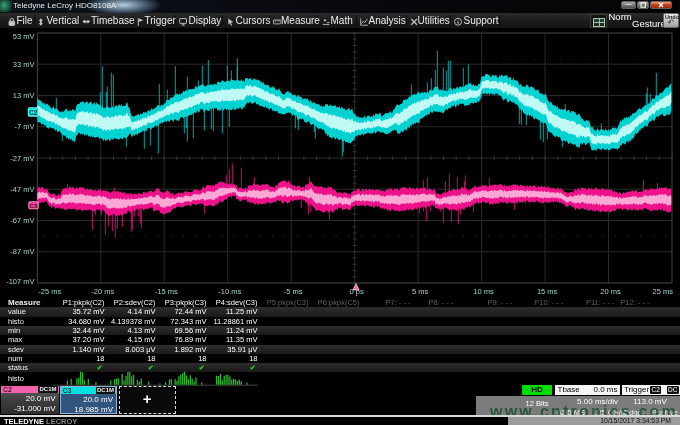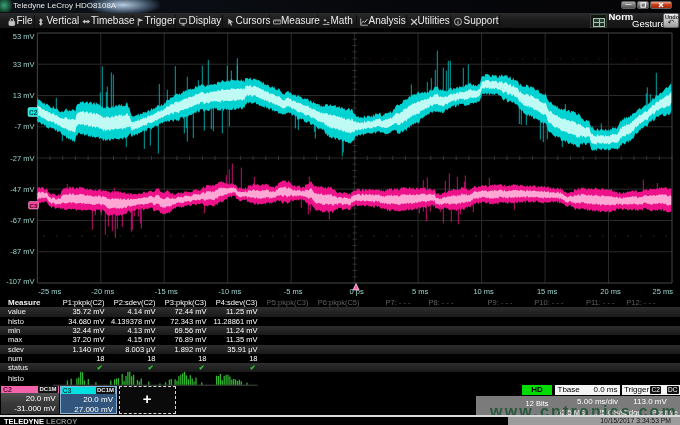--- a/index.html
+++ b/index.html
@@ -117,21 +117,21 @@
 <svg class="micon" style="left:453.5px" width="8.5" height="10" viewBox="0 0 10 10" fill="#c4c4c4" stroke="#c4c4c4">
       <circle cx="4.7" cy="4.7" r="4.1" fill="none" stroke-width="1.1"></circle>
       <path d="M4.7 2.3 V2.9 M4.7 4.2 V7.2" fill="none" stroke-width="1.3"></path>
     </svg>
 <div class="mt" style="left:463.5px">Support</div>
 <div class="abs" style="left:590px;top:1px;width:17px;height:14px;background:#101810;border:1px solid #384038">
 <div class="abs" style="left:2px;top:2.5px;width:12px;height:9px;border:1px solid #a8c0b0;background:linear-gradient(#2c4638,#17291f)"></div>
 <div class="abs" style="left:7.5px;top:2.5px;width:1px;height:9px;background:#a8c0b0"></div>
 <div class="abs" style="left:2px;top:6.5px;width:12px;height:1px;background:#a8c0b0"></div>
     </div>
-<div class="abs" style="left:608.5px;top:-2px;font-size:9.5px;color:#fff;font-weight:bold;">Norm</div>
+<div class="abs" style="left:608.5px;top:-2px;font-size:9.5px;color:#fff;">Norm</div>
 <div class="abs" style="left:632px;top:4.5px;font-size:9.5px;color:#fff;">Gesture</div>
 <div class="abs" style="left:662.5px;top:0;width:16px;height:15px;border-radius:2px;background:linear-gradient(#ececec,#9e9e9e);border:1px solid #666;">
 <div class="abs" style="left:1.5px;top:0;font-size:5.5px;color:#222;font-weight:bold">Undo</div>
 <div class="abs" style="left:4px;top:3.5px;font-size:8px;color:#333">↶</div>
     </div>
 </div>
 <svg class="abs" style="left:0;top:29px" width="680" height="268" viewBox="0 0 680 268" font-family="Liberation Sans,sans-serif">
 <rect width="680" height="268" fill="#000"></rect>
 <path d="M100.8,4.0V254.0M164.2,4.0V254.0M227.7,4.0V254.0M291.2,4.0V254.0M354.7,4.0V254.0M418.1,4.0V254.0M481.6,4.0V254.0M545.1,4.0V254.0M608.5,4.0V254.0M37.3,35.2H672.0M37.3,66.5H672.0M37.3,97.8H672.0M37.3,129.0H672.0M37.3,160.2H672.0M37.3,191.5H672.0M37.3,222.8H672.0" stroke="#2a2a2a" stroke-width="1" fill="none"></path>
 <path d="M37.3,4.0H672.0V254.0H37.3Z" stroke="#484848" stroke-width="1" fill="none"></path>
@@ -205,21 +205,21 @@
 <div class="tcell tdim" style="top:2px;left:512.5px">
       <span style="position:absolute;right:0">P9: - - -</span>
     </div>
 <div class="tcell tdim" style="top:2px;left:563.5px">
       <span style="position:absolute;right:0">P10: - - -</span>
     </div>
 <div class="tcell tdim" style="top:2px;left:614.5px">
       <span style="position:absolute;right:0">P11: - - -</span>
     </div>
 <div class="tcell tdim" style="top:2px;left:665.5px">
-      <span style="position:absolute;right:10px">P12: - - -</span>
+      <span style="position:absolute;right:16px">P12: - - -</span>
     </div>
 <div class="tcell tlab" style="top:11.4px">value</div>
 <div class="tcell" style="top:11.4px;left:104.5px">
       <span style="position:absolute;right:0">35.72 mV</span>
     </div>
 <div class="tcell" style="top:11.4px;left:155.5px">
       <span style="position:absolute;right:0">4.14 mV</span>
     </div>
 <div class="tcell" style="top:11.4px;left:206.5px">
       <span style="position:absolute;right:0">72.44 mV</span>
@@ -319,21 +319,21 @@
       </div>
 <div class="v1">20.0 mV</div>
       <div class="v2">-31.000 mV</div>
     </div>
 <div class="chbox" style="left:59.5px;background:#31557c;border:1px solid #8ab4d8">
 <div class="hdr" style="background:#00e2e2">
         <span class="cname" style="color:#053c3c">C3</span>
         <span class="cpl">DC1M</span>
       </div>
 <div class="v1">20.0 mV</div>
-      <div class="v2">27.000 mV</div>
+      <div class="v2">18.985 mV</div>
     </div>
 <div class="abs" style="left:119px;top:0.5px;width:56.5px;height:28px;border:1px dashed #d8d8d8;background:#0a0a0a;">
 <div class="abs" style="left:0;top:3px;width:100%;text-align:center;font-size:15px;color:#fff;font-weight:bold">+</div>
     </div>
 </div>
 <div class="abs" id="greybar"></div>
 <div class="sbox" style="left:522px;width:30px;background:#00dc00;text-align:center;font-weight:bold;color:#000;line-height:10px">HD</div>
 <div class="abs" style="left:522px;top:399px;width:30px;text-align:center;font-size:7.5px;color:#fff">12 Bits</div>
 <div class="sbox" style="left:554.5px;width:65px;background:#f4f4f4;color:#000;line-height:10px">
 <span style="position:absolute;left:3px">Tbase</span>

